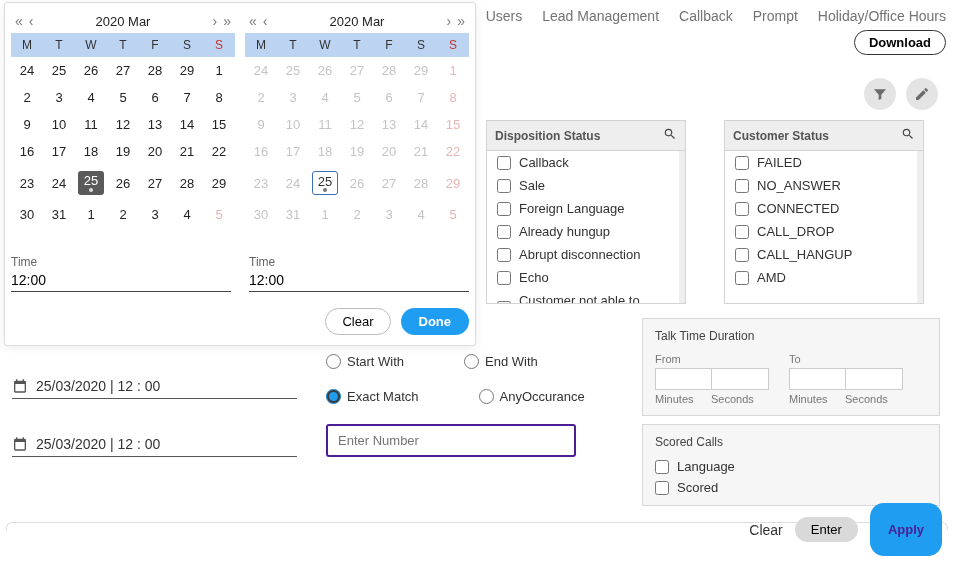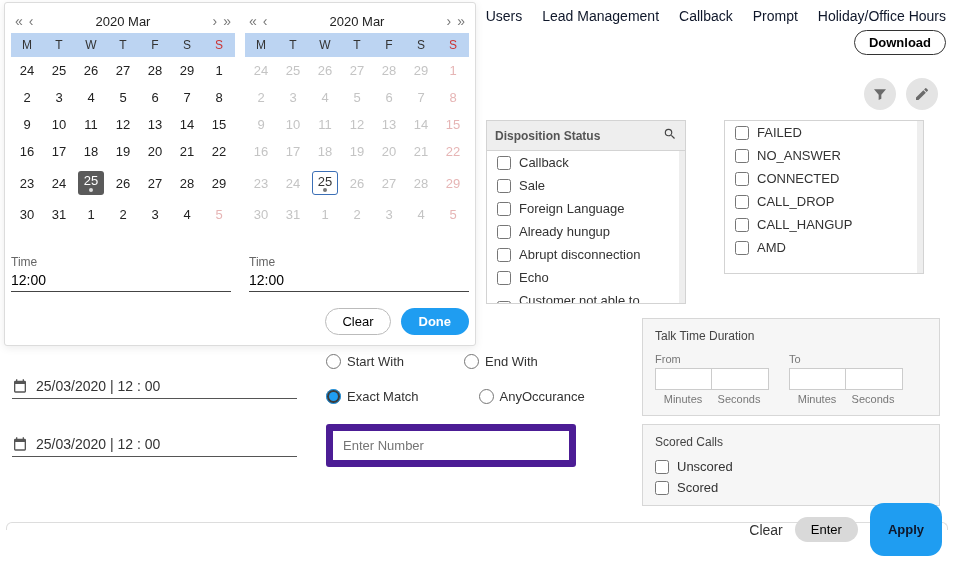--- a/index.html
+++ b/index.html
@@ -15,21 +15,21 @@
   }
   .topbar {
     position: absolute;
     top: 0; right: 8px;
     display: flex;
     flex-direction: column;
     align-items: flex-end;
     gap: 6px;
     padding: 8px 0;
   }
-  .topnav { display: flex; gap: 20px; font-size: 14px; color: #0f172a; }
+  .topnav { display: flex; gap: 20px; font-size: 14px; color: #737373; }
   .topnav span { cursor: pointer; }
   .download-btn {
     border: 1.5px solid #333;
     background: #fff;
     border-radius: 16px;
     padding: 4px 14px;
     font-size: 13px;
     font-weight: 600;
     cursor: pointer;
   }
@@ -144,40 +144,40 @@
   }
   .date-echo svg{ width:16px;height:16px; fill:#555;}
 
   .match-box{
     position:absolute; left:326px; top:354px; width:288px;
   }
   .radio-row{ display:flex; gap:60px; margin-bottom:20px; font-size:13px;}
   .radio-row label{ display:flex; align-items:center; gap:6px;}
   .radio-row input{ width:15px;height:15px; accent-color:#1f9df1;}
   .enter-number{
-    width:250px; border:7px solid #4c1d95; border-radius:3px;
+    width:250px; border:2px solid #4c1d95; border-radius:3px;
     padding:7px 10px; font-size:13px;
   }
 
   .talk-box, .scored-box{
     position:absolute; left:642px; width:298px;
     border:1px solid #d7d7d7; background:#f6f6f6;
     padding:10px 12px; font-size:12px;
   }
   .talk-box{ top:318px; }
   .talk-box .title, .scored-box .title{ font-size:12px; color:#444; margin-bottom:10px;}
   .duration-row{ display:flex; gap:20px;}
   .dur-col{}
   .dur-col .lbl{ font-size:11px; color:#777; margin-bottom:3px;}
   .dur-inputs-top{ display:flex;}
   .dur-inputs-top input{ width:56px; height:20px; border:none; border-right:1px solid #ccc; padding:2px;}
   .dur-inputs-top input:last-child{ border-right:none;}
   .dur-wrap{ border:1px solid #ccc; background:#fff;}
   .dur-labels{ display:flex;}
-  .dur-labels span{ width:56px; text-align:center; font-size:11px; color:#777; padding-top:3px;}
+  .dur-labels span{ width:56px; font-size:11px; color:#777; padding-top:3px;}
 
   .scored-box{ top:424px; background:#f6f6f6;}
   .scored-box .opts{ display:flex; flex-direction:column; gap:6px;}
   .scored-box label{ display:flex; gap:8px; align-items:center; font-size:13px; color:#333;}
   .scored-box input{ width:14px; height:14px;}
 
   .bottom-rule{
     position:absolute; left:6px; right:6px; top:522px;
     border-top:1px solid #ddd; border-left:1px solid #ddd; border-right:1px solid #ddd;
     border-top-left-radius:6px; border-top-right-radius:6px; height:8px;
@@ -185,21 +185,21 @@
   .footer{
     position:absolute; bottom:6px; right:12px;
     display:flex; gap:12px; align-items:center;
   }
   .footer .lnk{ font-size:14px; color:#333; cursor:pointer;}
   .footer .cancel{
     background:#d9d9d9; border:none; border-radius:14px;
     padding:5px 16px; font-size:13px; cursor:pointer;
   }
   .footer .apply{
-    background:#1f9df1; color:#0f172a; border:none; border-radius:14px;
+    background:#1f9df1; color:#4c1d95; border:none; border-radius:14px;
     padding:19px 18px; font-size:13px; font-weight:600; cursor:pointer;
   }
 </style>
 </head>
 <body>
 
 <div class="topbar">
   <div class="topnav">
     <span>Queues</span>
     <span>Users</span>
@@ -257,20 +257,26 @@
         <span>Echo</span>
       </div>
       <div class="filter-item">
         <input type="checkbox" style="">
         <span>Customer not able to hear</span>
       </div>
     </div>
 </div>
 
 <div class="filter-col right">
+  <div class="filter-head">
+    <span>Customer Status</span>
+    <span><svg viewBox="0 0 24 24">
+          <path d="M15.5 14h-.79l-.28-.27A6.471 6.471 0 0 0 16 9.5 6.5 6.5 0 1 0 9.5 16c1.61 0 3.09-.59 4.23-1.57l.27.28v.79l5 4.99L20.49 19l-4.99-5zM9.5 14A4.5 4.5 0 1 1 14 9.5 4.5 4.5 0 0 1 9.5 14z"></path>
+        </svg></span>
+  </div>
   <div class="filter-body" id="cust-body">
       <div class="filter-item">
         <input type="checkbox" style="">
         <span>FAILED</span>
       </div>
       <div class="filter-item">
         <input type="checkbox" style="">
         <span>NO_ANSWER</span>
       </div>
       <div class="filter-item">
@@ -363,21 +369,21 @@
         </div>
     </div>
   </div>
 </div>
 
 <div class="scored-box">
   <div class="title">Scored Calls</div>
   <div class="opts">
     <label>
         <input type="checkbox" style="">
-        <span>Unscored</span>
+        <span>Language</span>
       </label>
     <label>
         <input type="checkbox" style="">
         <span>Scored</span>
       </label>
   </div>
 </div>
 
 <div class="bottom-rule"></div>
 

